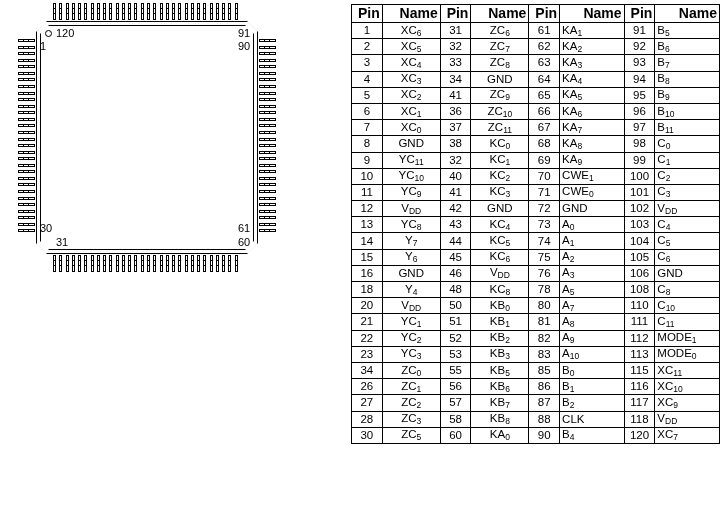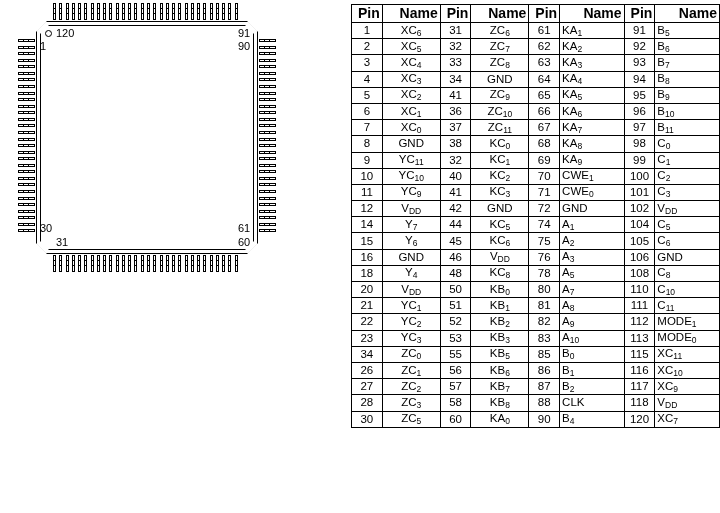--- a/index.html
+++ b/index.html
@@ -803,20 +803,30 @@
           <td class="pin-num">12</td>
           <td class="name-c">V<sub>DD</sub></td>
           <td class="pin-num">42</td>
           <td class="name-c">GND</td>
           <td class="pin-num">72</td>
           <td class="name-l name-col-3">GND</td>
           <td class="pin-num">102</td>
           <td class="name-l name-col-4">V<sub>DD</sub></td>
         </tr>
         <tr>
+          <td class="pin-num">13</td>
+          <td class="name-c">YC<sub>8</sub></td>
+          <td class="pin-num">43</td>
+          <td class="name-c">KC<sub>4</sub></td>
+          <td class="pin-num">73</td>
+          <td class="name-l name-col-3">A<sub>0</sub></td>
+          <td class="pin-num">103</td>
+          <td class="name-l name-col-4">C<sub>4</sub></td>
+        </tr>
+        <tr>
           <td class="pin-num">14</td>
           <td class="name-c">Y<sub>7</sub></td>
           <td class="pin-num">44</td>
           <td class="name-c">KC<sub>5</sub></td>
           <td class="pin-num">74</td>
           <td class="name-l name-col-3">A<sub>1</sub></td>
           <td class="pin-num">104</td>
           <td class="name-l name-col-4">C<sub>5</sub></td>
         </tr>
         <tr>

